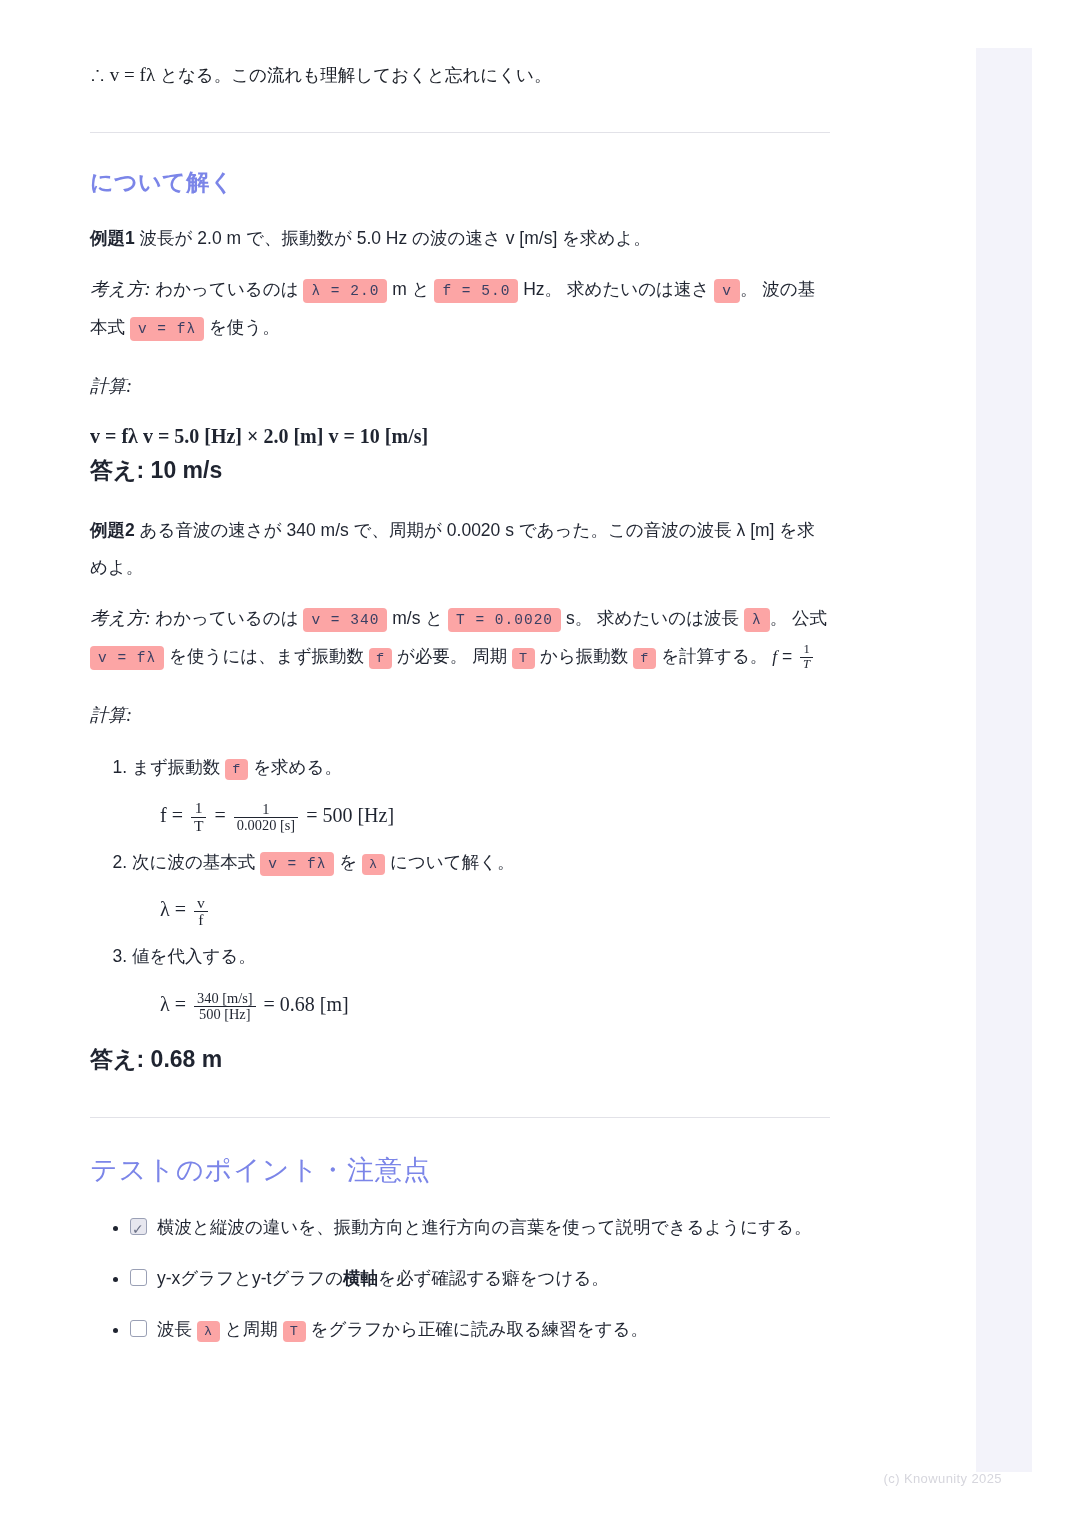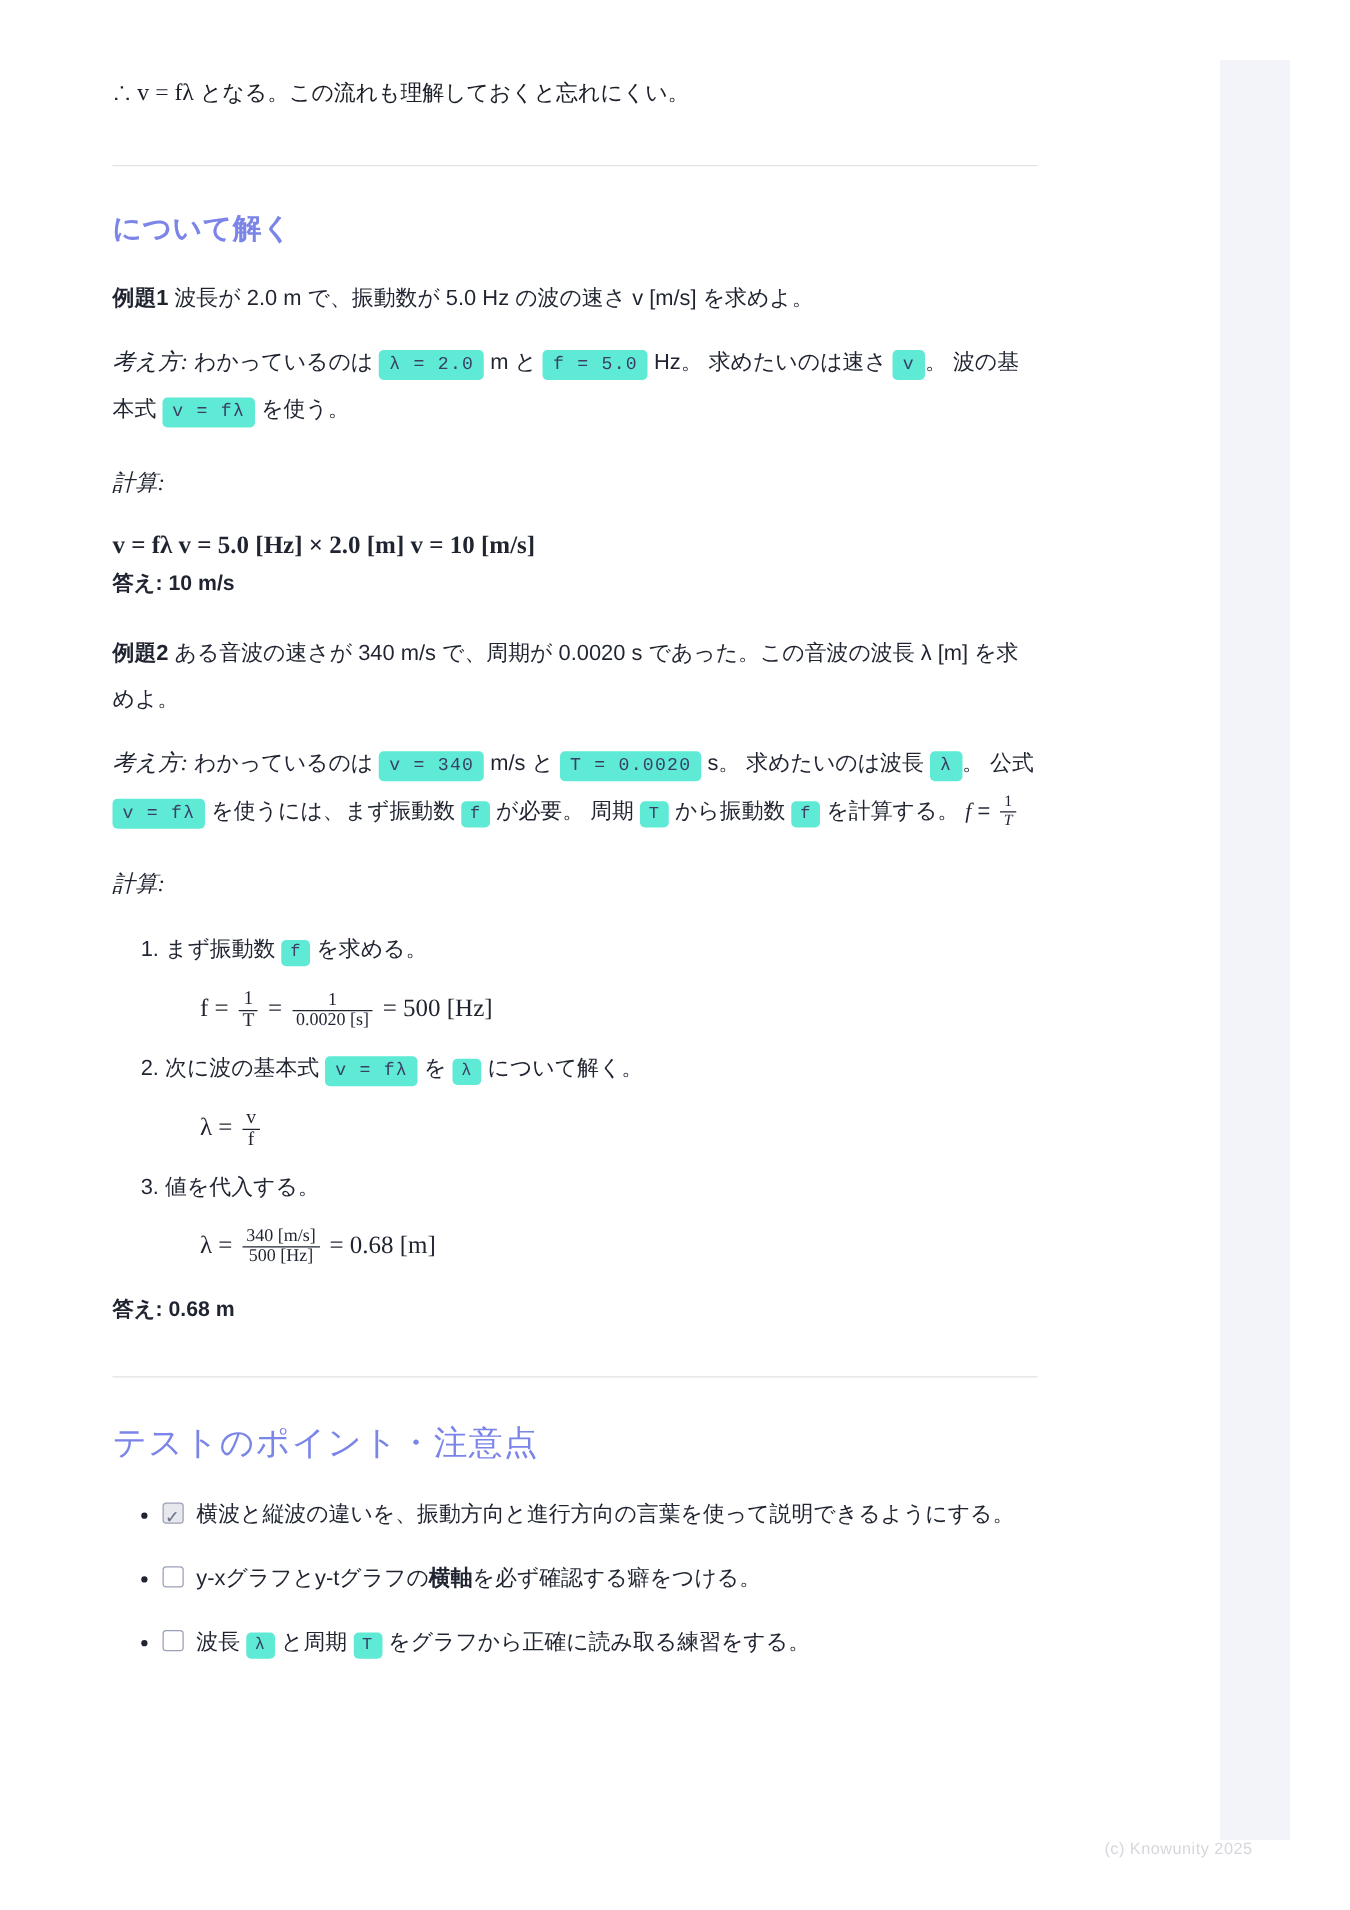--- a/index.html
+++ b/index.html
@@ -71,38 +71,38 @@
     font-size: 17.5px;
     line-height: 2.1;
     margin: 0 0 22px 0;
     color: #1f2430;
   }
   p.tight { margin-bottom: 14px; }
   .b { font-weight: bold; }
   .em-it { font-style: italic; font-family: "Liberation Serif","DejaVu Serif",serif; font-size: 18px; }
   code.kbd {
     font-family: "Liberation Mono", "DejaVu Sans Mono", monospace;
-    background: #5eead4;
+    background: #fca5a5;
     color: #3a3f63;
     border-radius: 4px;
     padding: 4px 8px;
     font-size: 14.5px;
     white-space: nowrap;
     letter-spacing: 1px;
   }
   code.kbd.sm { padding: 3px 7px; font-size: 13.5px; }
   .mathline {
     font-family: "Liberation Serif", "DejaVu Serif", serif;
     font-size: 20px;
     margin: 0 0 2px 0;
     line-height: 1.7;
     font-weight: bold;
   }
   .answer {
-    font-size: 17px;
+    font-size: 23px;
     font-weight: bold;
     margin: 0 0 26px 0;
   }
   .answer .lbl { font-weight: bold; }
   ol.steps {
     margin: 0 0 10px 0;
     padding-left: 42px;
     font-size: 17.5px;
     line-height: 2.2;
   }

